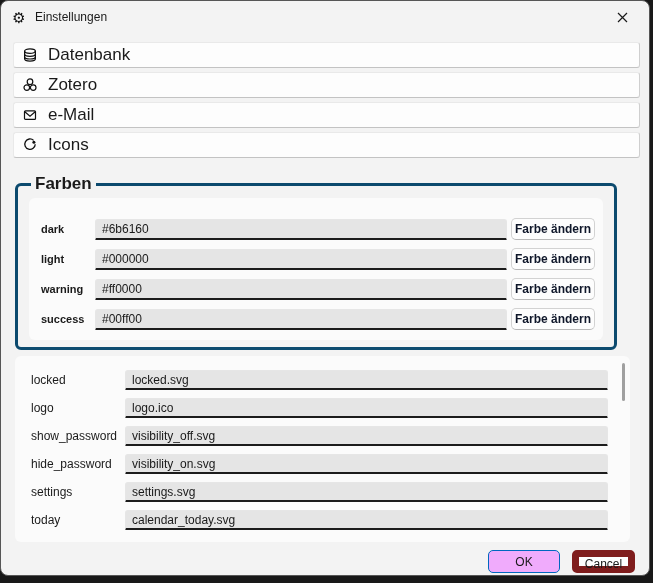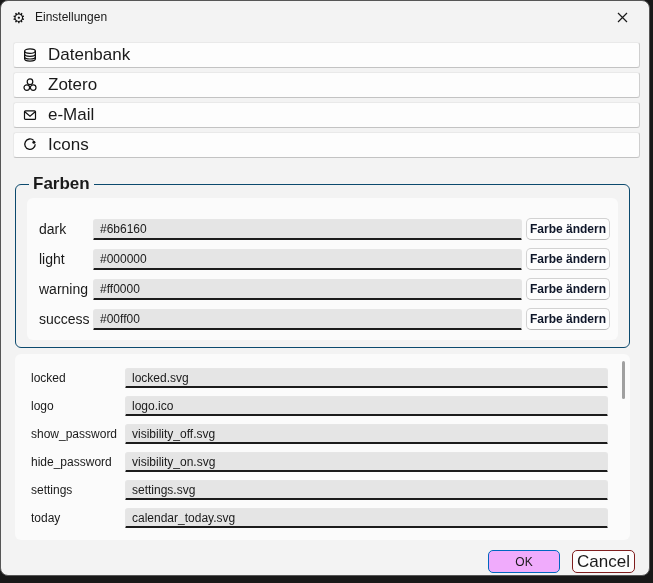--- a/index.html
+++ b/index.html
@@ -21,31 +21,31 @@
   .section-header{
     height:26px;margin-bottom:4px;display:flex;align-items:center;gap:10px;
     padding:0 8px;background:#fdfdfd;border:1px solid #e9e9e9;
     border-bottom-color:#c3c3c3;border-right-color:#cfcfcf;border-radius:3px;
     cursor:pointer;
   }
   .section-header .lbl{font-size:17px;}
   .ic{flex:0 0 16px;}
   
   fieldset.farben{
-    margin:16px 19px 0 14px;border:1px solid #0c4a6e;border-radius:6px;
+    margin:16px 32px 0 14px;border:3px solid #0c4a6e;border-radius:6px;
     padding:4px 11px 7px 11px;
   }
   fieldset.farben legend{
     font-size:17px;font-weight:700;padding:0 4px;margin-left:2px;
   }
   .farben-panel{
     background:#fbfbfb;border-radius:6px;padding:16px 8px 6px 12px;
   }
   .frow{display:flex;align-items:center;height:30px;}
-  .frow .flabel{width:54px;font-size:14px;font-weight:400;}
+  .frow .flabel{width:54px;font-size:11px;font-weight:700;}
   .txt{
     flex:1;height:21px;font-size:12px;padding:0 6px;color:#1a1a1a;
     background:#e5e5e5;border:1px solid #e6e6e6;border-bottom:2px solid #1c1c1c;
     border-radius:3px 3px 1px 1px;outline:none;
   }
   .change-btn{
     width:84px;height:22px;margin-left:4px;font-size:12px;font-weight:700;color:#0f172a;
     background:#fdfdfd;border:1px solid #d2d2d2;border-bottom-color:#b8b8b8;
     border-radius:5px;cursor:pointer;padding:0;
   }
@@ -62,22 +62,22 @@
     background:#a0a0a0;border-radius:2px;cursor:pointer;
   }
   
   .ok-btn{
     position:absolute;left:487px;top:549px;width:72px;height:23px;
     background:#f0abfc;border:1.5px solid #0067c0;border-radius:5px;
     font-size:12px;color:#1a1a1a;cursor:pointer;padding:0;
   }
   .cancel-btn{
     position:absolute;left:571px;top:549px;width:63px;height:23px;
-    background:#fdfdfd;border:1px solid #7f1d1d;border-radius:5px;
-    font-size:17px;color:#1a1a1a;cursor:pointer;padding:0;
+    background:#fdfdfd;border:7px solid #7f1d1d;border-radius:5px;
+    font-size:12px;color:#1a1a1a;cursor:pointer;padding:0;
   }
   svg{display:block;}
 </style>
 </head>
 <body>
 
 <div class="stage">
   <div class="window">
 
     <div class="titlebar">

